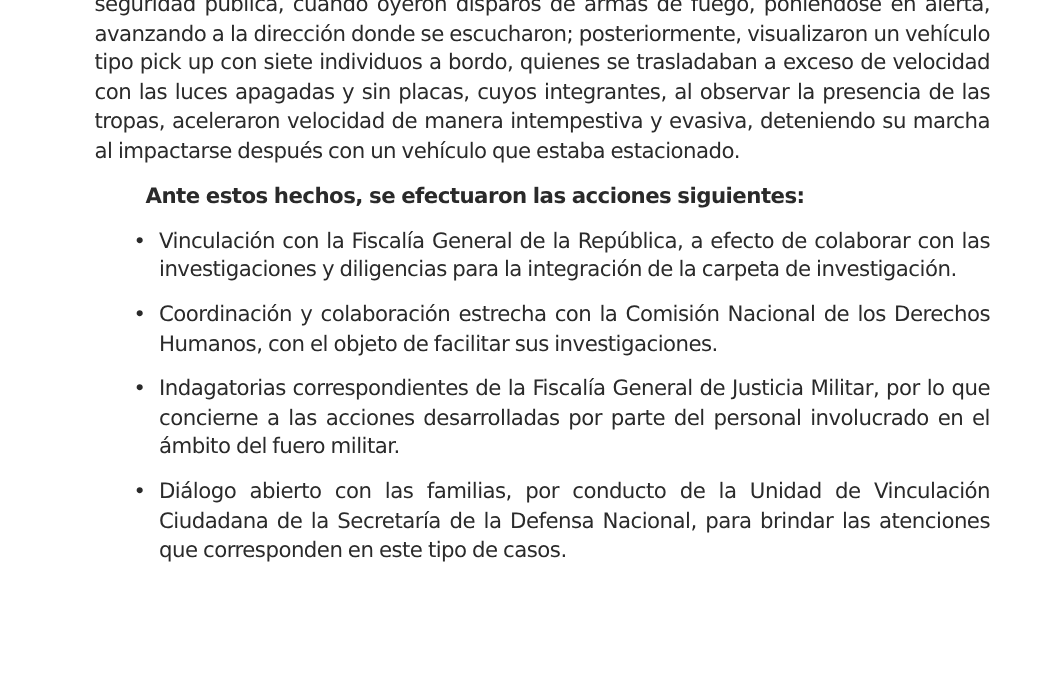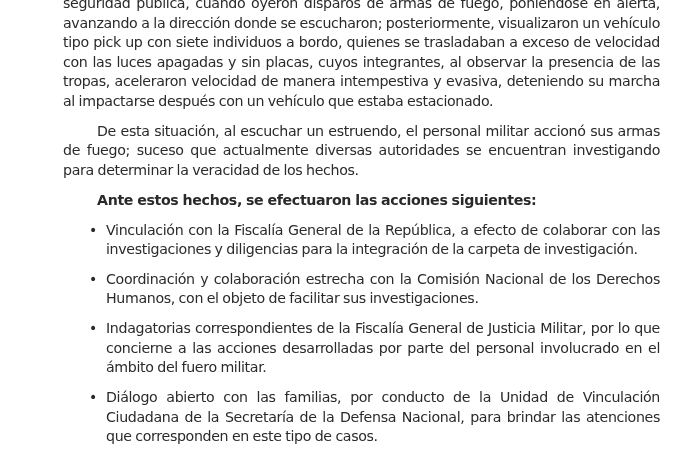--- a/index.html
+++ b/index.html
@@ -55,21 +55,20 @@
       color: #2a2a2a;
     }
   </style>
 </head>
 <body>
 
 <div class="page">
 
   <p>seguridad pública, cuando oyeron disparos de armas de fuego, poniéndose en alerta, avanzando a la dirección donde se escucharon; posteriormente, visualizaron un vehículo tipo pick up con siete individuos a bordo, quienes se trasladaban a exceso de velocidad con las luces apagadas y sin placas, cuyos integrantes, al observar la presencia de las tropas, aceleraron velocidad de manera intempestiva y evasiva, deteniendo su marcha al impactarse después con un vehículo que estaba estacionado.</p>
 
-  <p class="indent">De esta situación, al escuchar un estruendo, el personal militar accionó sus armas de fuego; suceso que actualmente diversas autoridades se encuentran investigando para determinar la veracidad de los hechos.</p>
 
 
   <p class="lead">Ante estos hechos, se efectuaron las acciones siguientes:</p>
 
   <ul>
     <li>
       <span class="bullet">•</span>
       <span>Vinculación con la Fiscalía General de la República, a efecto de colaborar con las investigaciones y diligencias para la integración de la carpeta de investigación.</span>
     </li>
     <li>

